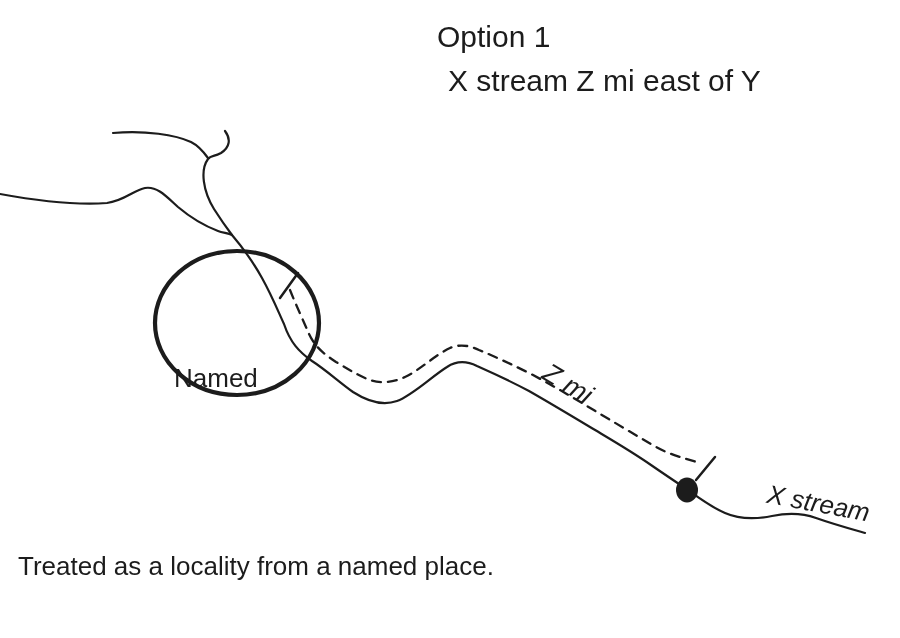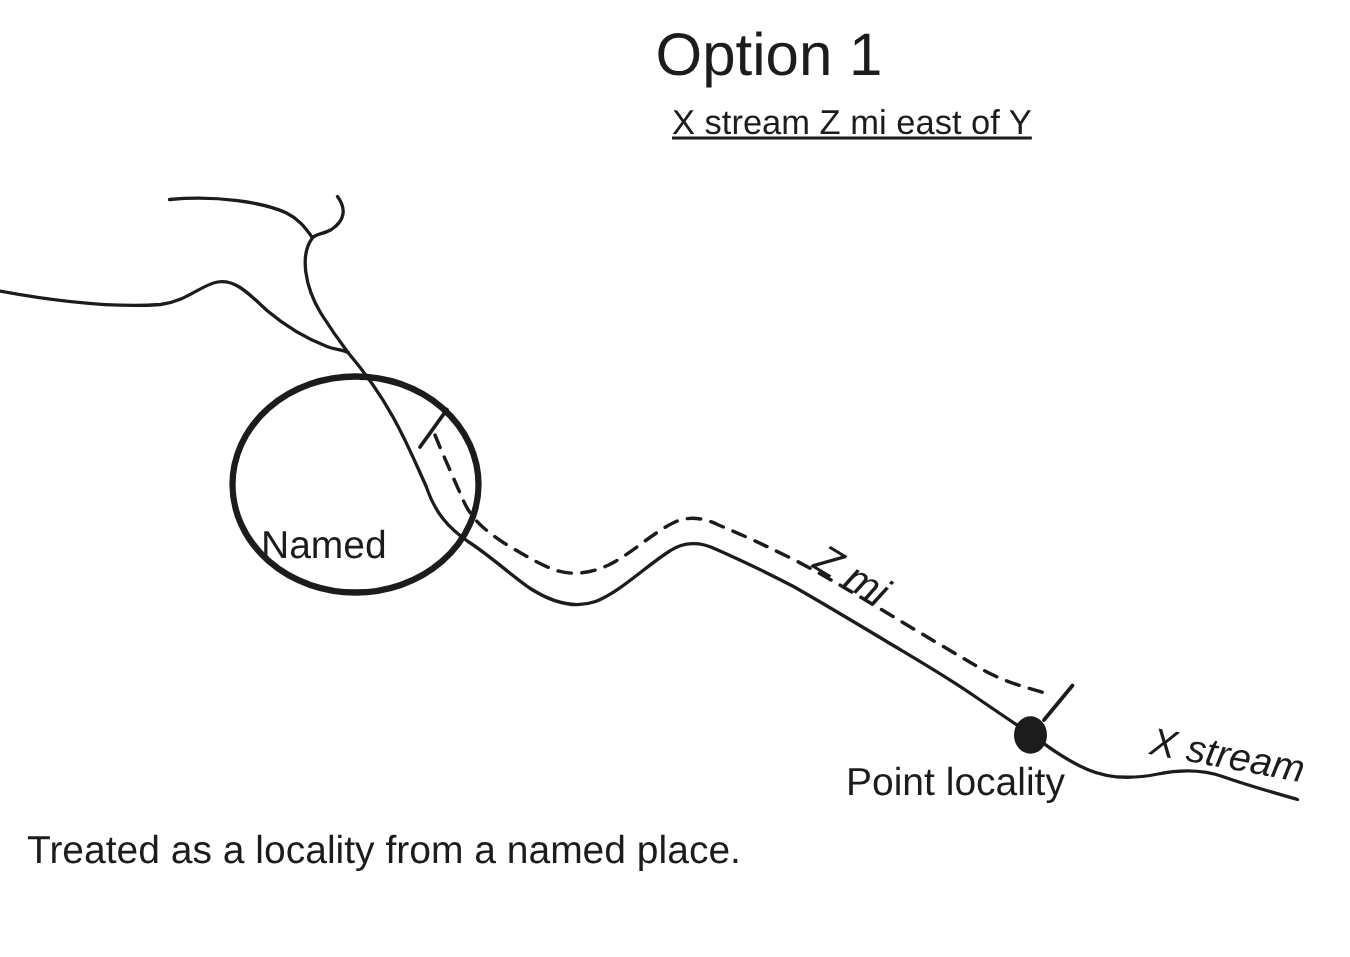--- a/index.html
+++ b/index.html
@@ -22,33 +22,32 @@
     top: 0;
   }
   .label {
     position: absolute;
     white-space: pre;
     color: #1c1c1c;
   }
   .title-line1 {
     left: 437px;
     top: 20px;
-    font-size: 40px;
+    font-size: 30px;
     line-height: 34px;
   }
   .title-line2 {
     left: 448px;
     top: 64px;
-    font-size: 23px;
+    font-size: 30px;
     line-height: 34px;
-    text-decoration: underline;
   }
   .named-place {
     left: 174px;
-    top: 281px;
+    top: 296px;
     font-size: 26px;
     line-height: 33px;
   }
   .z-mi {
     left: 545px;
     top: 355px;
     font-size: 27px;
     font-style: italic;
     transform: rotate(31deg);
     transform-origin: left center;
@@ -115,21 +114,20 @@
 
   <div class="label title-line1">Option 1</div>
   <div class="label title-line2">X stream Z mi east of Y</div>
 
   <div class="label named-place">
     <div>Named</div>
   </div>
 
   <div class="label z-mi">Z mi</div>
 
-  <div class="label point-locality">Point locality</div>
 
   <div class="label x-stream">X stream</div>
 
   <div class="label caption">
     <div>Treated as a locality from a named place.</div>
     
     
     
   </div>
 

